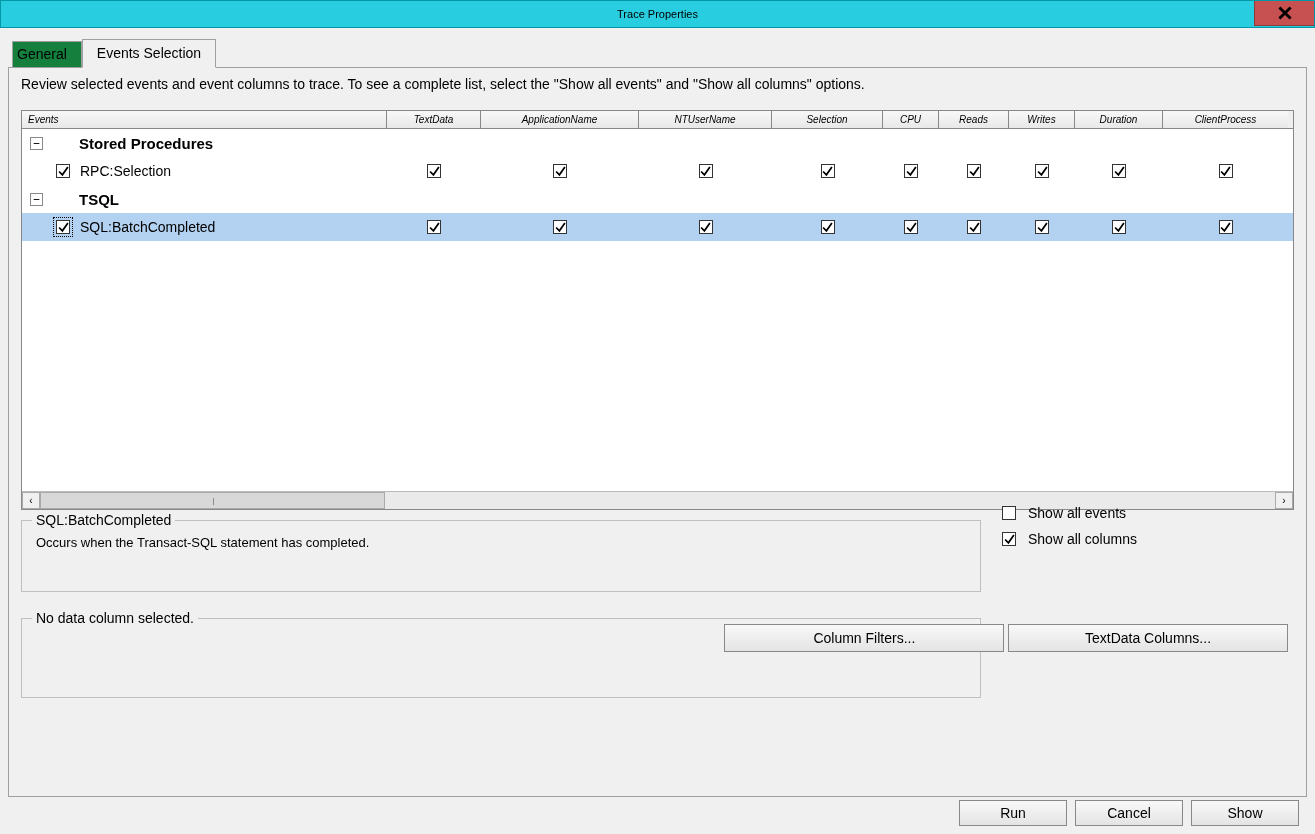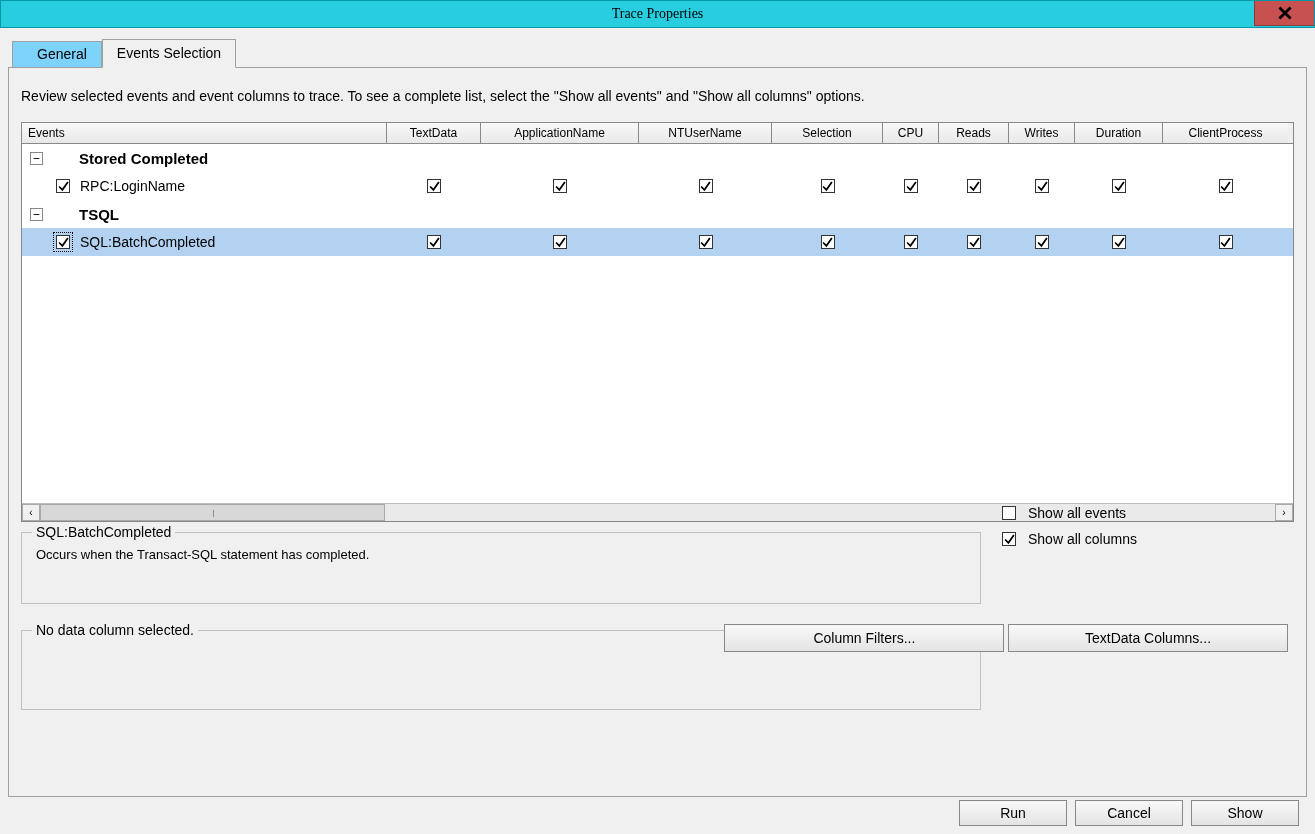--- a/index.html
+++ b/index.html
@@ -12,23 +12,22 @@
   overflow: hidden;
 }
 .titlebar {
   background: #28cee0;
   height: 28px;
   display: flex;
   align-items: center;
   justify-content: center;
   position: relative;
   color: #000;
-  font-size: 14px;
+  font-size: 11px;
   border: 1px solid #0097a7;
-  font-family: Liberation Serif, serif;
 }
 .close-btn {
   position: absolute;
   right: 0;
   top: 0;
   width: 60px;
   height: 25px;
   background: #c75050;
   display: flex;
   align-items: center;
@@ -52,31 +51,31 @@
   padding: 5px 14px 6px 14px;
   border: 1px solid #a0a0a0;
   background: #f0f0f0;
   font-size: 14px;
   position: relative;
   top: 1px;
   cursor: pointer;
 }
 .tab.inactive {
   top: 3px;
-  padding: 4px 14px 4px 24px;
-  background: #7dd3fc;
+  padding: 4px 14px 4px 4px;
+  background: #15803d;
 }
 .tab.active {
   background: #f0f0f0;
   border-bottom: 1px solid #f0f0f0;
   z-index: 2;
 }
 .tab-content {
   border: 1px solid #a0a0a0;
-  padding: 20px 12px 12px 12px;
+  padding: 8px 12px 12px 12px;
   background: #f0f0f0;
   position: relative;
   height: 730px;
 }
 .instructions {
   font-size: 14px;
   margin-bottom: 18px;
 }
 .events-grid {
   border: 1px solid #888;
@@ -89,25 +88,26 @@
 }
 .grid-header {
   display: flex;
   background: #efefef;
   border-bottom: 1px solid #888;
   flex-shrink: 0;
 }
 .grid-header .hcell {
   border-right: 1px solid #888;
   padding: 3px 6px;
-  font-size: 12px;
+  font-size: 10px;
   text-align: center;
   background: linear-gradient(#f8f8f8,#e8e8e8);
   overflow: hidden;
   white-space: nowrap;
+  font-style: italic;
 }
 .hcell.events-col { text-align: left; width: 365px; }
 .hcell.c-textdata { width: 94px; }
 .hcell.c-appname { width: 158px; }
 .hcell.c-ntuser { width: 133px; }
 .hcell.c-login { width: 111px; }
 .hcell.c-cpu { width: 56px; }
 .hcell.c-reads { width: 70px; }
 .hcell.c-writes { width: 66px; }
 .hcell.c-duration { width: 88px; }
@@ -304,31 +304,31 @@
         <div class="hcell c-writes">Writes</div>
         <div class="hcell c-duration">Duration</div>
         <div class="hcell c-client">ClientProcess</div>
       </div>
 
       <div class="grid-body">
 
         <div class="grid-row">
           <div class="gcell events-col">
             <span class="tree-toggle">−</span>
-            <span class="cat-label">Stored Completed</span>
+            <span class="cat-label">Stored Procedures</span>
           </div>
         </div>
         <div class="grid-row">
           <div class="gcell events-col">
             <span class="evt-checkbox">
                 <svg viewBox="0 0 10 10">
                   <path d="M1 5 L4 8 L9 1" stroke="#000" stroke-width="1.6" fill="none"></path>
                 </svg>
               </span>
-            <span class="evt-name">RPC:LoginName</span>
+            <span class="evt-name">RPC:Selection</span>
           </div>
           <div class="gcell c-textdata">
               <span class="chk">
                 <svg viewBox="0 0 10 10">
                   <path d="M1 5 L4 8 L9 1" stroke="#000" stroke-width="1.6" fill="none"></path>
                 </svg>
               </span>
             </div>
           <div class="gcell c-appname">
               <span class="chk">

